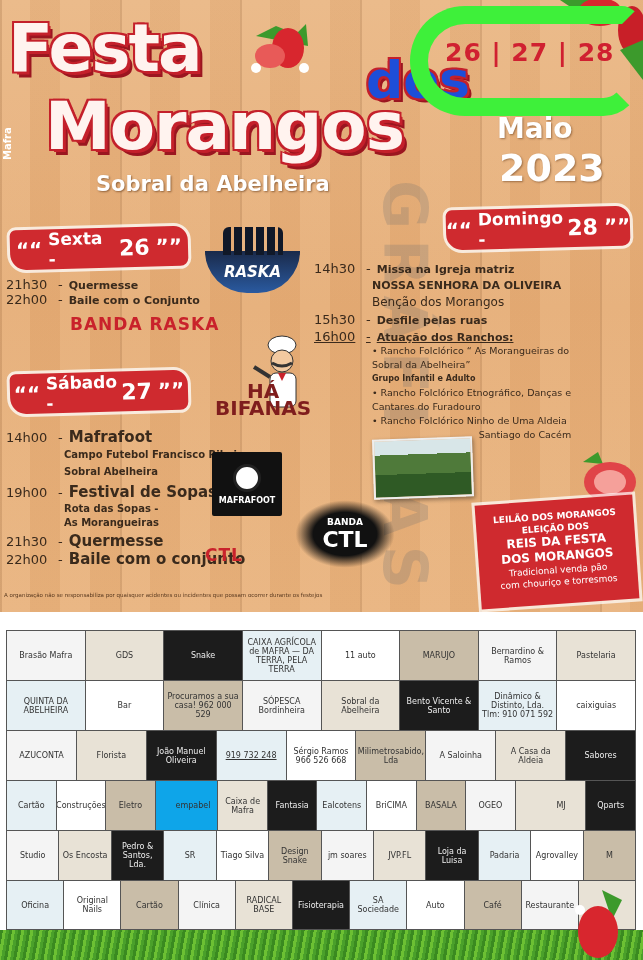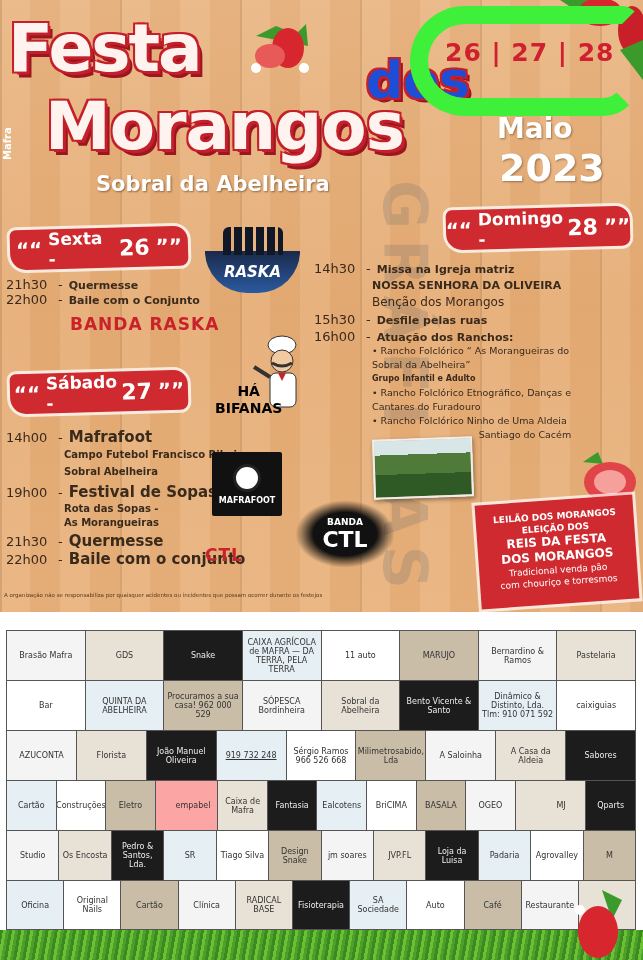--- a/index.html
+++ b/index.html
@@ -31,21 +31,21 @@
   .dash { font-size: 13px; margin-right: 6px; }
   .act { font-size: 11px; font-weight: bold; color: #3a2a1c; }
   .act-lg { font-size: 15px; font-weight: bold; color: #3a2a1c; }
   .act-sm { font-size: 10px; font-weight: bold; color: #3a2a1c; }
   .band-red { position: absolute; font-size: 17px; font-weight: bold; color: #c9222b; letter-spacing: 1px; }
   .logo-box { position: absolute; display: flex; align-items: center; justify-content: center; font-weight: bold; }
   .raska { left: 205px; top: 225px; width: 95px; height: 70px; }
   .raska-shape { width: 95px; height: 42px; background: linear-gradient(180deg,#1a2a4a,#2a5aa0); border-radius: 0 0 50px 50px; display: flex; align-items: center; justify-content: center; color: #fff; font-size: 15px; font-style: italic; margin-top: 24px; position: relative; }
   .silh { position: absolute; top: -24px; left: 18px; width: 60px; height: 28px; background: repeating-linear-gradient(90deg,#101828 0 8px,transparent 8px 11px); border-radius: 6px 6px 0 0; }
   .chef { left: 250px; top: 335px; width: 60px; height: 75px; }
-  .bifanas { position: absolute; left: 215px; top: 383px; font-size: 14px; font-weight: bold; color: #000000; text-align: center; line-height: 17px; }
+  .bifanas { position: absolute; left: 215px; top: 383px; font-size: 20px; font-weight: bold; color: #7f1d1d; text-align: center; line-height: 17px; }
   .mafrafoot { left: 212px; top: 452px; width: 70px; height: 64px; background: #111; border-radius: 2px; color: #fff; font-size: 8px; flex-direction: column; }
   .ball { width: 28px; height: 28px; border-radius: 50%; background: #fff; border: 3px solid #222; margin-bottom: 4px; }
   .ctl-logo { left: 295px; top: 500px; width: 100px; height: 68px; background: radial-gradient(ellipse at center,#111 45%,transparent 70%); color: #fff; flex-direction: column; }
   .photo { position: absolute; left: 373px; top: 438px; width: 100px; height: 60px; background: linear-gradient(180deg,#d8e6e8 0 25%,#4f7a3a 25% 60%,#2f5a25 60%); transform: rotate(-2deg); box-shadow: 1px 2px 4px rgba(0,0,0,0.4); border: 2px solid #eee; }
   .leilao { position: absolute; left: 478px; top: 500px; width: 158px; height: 104px; background: #cf2a2f; transform: rotate(-4deg); color: #fff; text-align: center; padding-top: 10px; box-shadow: 0 0 0 3px rgba(255,255,255,0.7); }
   .leilao .sm { font-size: 9px; font-weight: bold; line-height: 12px; }
   .leilao .lg { font-size: 12px; font-weight: bold; line-height: 15px; }
   .leilao .note { font-size: 9px; line-height: 12px; }
   .straw-right { position: absolute; left: 578px; top: 452px; width: 60px; height: 55px; }
   .disclaimer { position: absolute; left: 4px; top: 592px; font-size: 5.5px; color: #5a3a20; }
@@ -184,21 +184,21 @@
         <span class="dash">-</span>
       <span class="act">Missa na Igreja matriz</span>
     </div>
     <div style="margin-left:58px;margin-top:3px;" class="act">NOSSA SENHORA DA OLIVEIRA</div>
     <div style="margin-left:58px;margin-top:3px;font-size:12px;font-weight:normal;" class="act">Benção dos Morangos</div>
     <div class="row" style="margin-top:3px;">
       <span class="time">15h30</span>
         <span class="dash">-</span>
       <span class="act">Desfile pelas ruas</span>
     </div>
-    <div class="row" style="margin-top:2px;">
+    <div class="row" style="margin-top:2px;text-decoration:underline;">
       <span class="time">16h00</span>
         <span class="dash">-</span>
       <span class="act">Atuação dos Ranchos:</span>
     </div>
     <div style="margin-left:58px;font-size:9.5px;line-height:14px;color:#3a2a1c;">
       <div>• Rancho Folclórico “ As Morangueiras do</div>
       <div>Sobral da Abelheira”</div>
       <div style="font-weight:bold;font-size:8px;">Grupo Infantil e Adulto</div>
       <div>• Rancho Folclórico Etnográfico, Danças e</div>
       <div>Cantares do Furadouro</div>
@@ -231,22 +231,22 @@
           <div class="cell" style="background: rgb(244, 244, 244);">Brasão Mafra</div>
           <div class="cell" style="background: rgb(232, 226, 214);">GDS</div>
           <div class="cell" style="background: rgb(28, 28, 28); color: rgb(238, 238, 238);">Snake</div>
           <div class="cell" style="background: rgb(230, 240, 244);">CAIXA AGRÍCOLA de MAFRA — DA TERRA, PELA TERRA</div>
           <div class="cell" style="background: rgb(255, 255, 255);">11 auto</div>
           <div class="cell" style="background: rgb(201, 189, 168);">MARUJO</div>
           <div class="cell" style="background: rgb(244, 244, 244);">Bernardino &amp; Ramos</div>
           <div class="cell" style="background: rgb(232, 226, 214);">Pastelaria</div>
         </div>
         <div class="srow">
+          <div class="cell" style="background: rgb(230, 240, 244);">QUINTA DA ABELHEIRA</div>
           <div class="cell" style="background: rgb(255, 255, 255);">Bar</div>
-          <div class="cell" style="background: rgb(230, 240, 244);">QUINTA DA ABELHEIRA</div>
           <div class="cell" style="background: rgb(201, 189, 168);">Procuramos a sua casa! 962 000 529</div>
           <div class="cell" style="background: rgb(244, 244, 244);">SÓPESCA Bordinheira</div>
           <div class="cell" style="background: rgb(232, 226, 214);">Sobral da Abelheira</div>
           <div class="cell" style="background: rgb(28, 28, 28); color: rgb(238, 238, 238);">Bento Vicente &amp; Santo</div>
           <div class="cell" style="background: rgb(230, 240, 244);">Dinâmico &amp; Distinto, Lda. Tlm: 910 071 592</div>
           <div class="cell" style="background: rgb(255, 255, 255);">caixiguias</div>
         </div>
         <div class="srow">
           <div class="cell" style="background: rgb(244, 244, 244);">AZUCONTA</div>
           <div class="cell" style="background: rgb(232, 226, 214);">Florista</div>
@@ -255,21 +255,21 @@
           <div class="cell" style="background: rgb(255, 255, 255);">Sérgio Ramos 966 526 668</div>
           <div class="cell" style="background: rgb(201, 189, 168);">Milimetrosabido, Lda</div>
           <div class="cell" style="background: rgb(244, 244, 244);">A Saloinha</div>
           <div class="cell" style="background: rgb(232, 226, 214);">A Casa da Aldeia</div>
           <div class="cell" style="background: rgb(28, 28, 28); color: rgb(238, 238, 238);">Sabores</div>
         </div>
         <div class="srow">
           <div class="cell" style="background: rgb(230, 240, 244);">Cartão</div>
           <div class="cell" style="background: rgb(255, 255, 255);">Construções</div>
           <div class="cell" style="background: rgb(201, 189, 168);">Eletro</div>
-          <div class="cell" style="background: #fca5a5; padding-left: 16px;">empabel</div>
+          <div class="cell" style="background: #0ea5e9; padding-left: 16px;">empabel</div>
           <div class="cell" style="background: rgb(232, 226, 214);">Caixa de Mafra</div>
           <div class="cell" style="background: rgb(28, 28, 28); color: rgb(238, 238, 238);">Fantasia</div>
           <div class="cell" style="background: rgb(230, 240, 244);">Ealcotens</div>
           <div class="cell" style="background: rgb(255, 255, 255);">BriCIMA</div>
           <div class="cell" style="background: rgb(201, 189, 168);">BASALA</div>
           <div class="cell" style="background: rgb(244, 244, 244);">OGEO</div>
           <div class="cell" style="background: rgb(232, 226, 214); padding-left: 24px;">MJ</div>
           <div class="cell" style="background: rgb(28, 28, 28); color: rgb(238, 238, 238);">Qparts</div>
         </div>
         <div class="srow">

